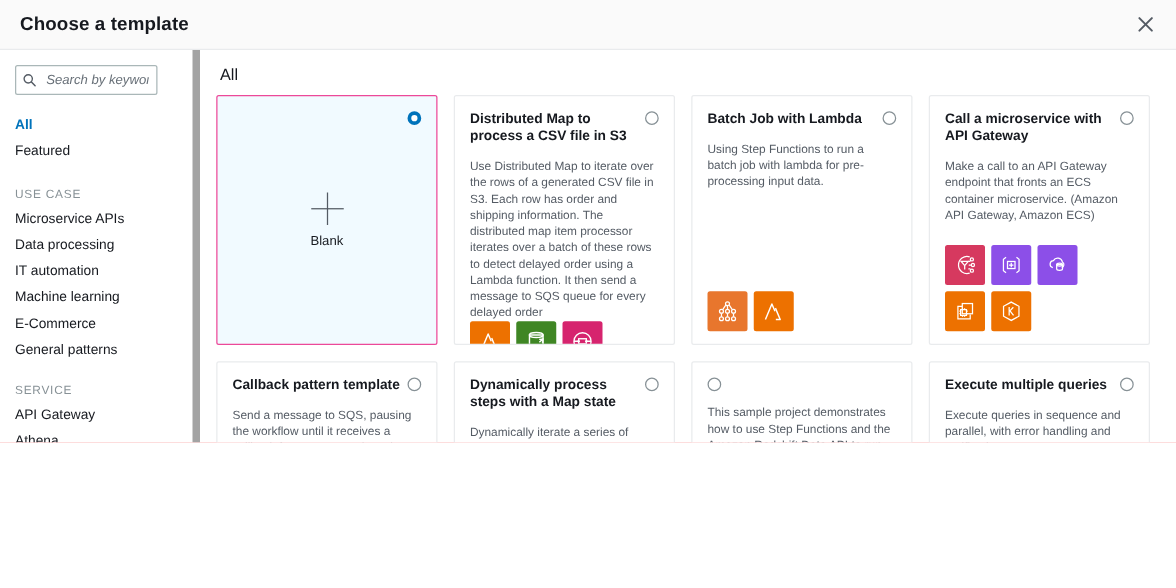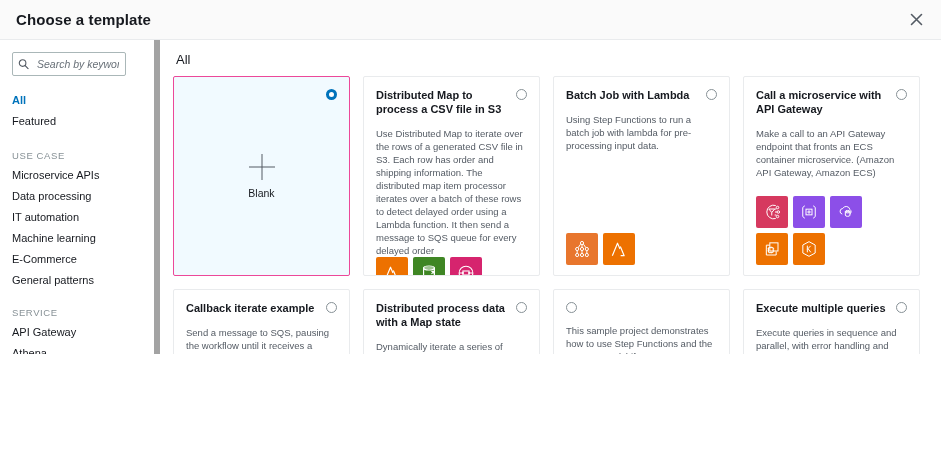--- a/index.html
+++ b/index.html
@@ -268,30 +268,30 @@
               <svg width="20" height="20" viewBox="0 0 24 24" fill="none" stroke="#fff" stroke-width="1.2">
                 <path d="M12 3.2 L19.4 7.2 v9.6 L12 20.8 L4.6 16.8 V7.2 z"></path>
                 <path d="M10 8 v8 M10 12.3 L14 8.2 M10.8 11.6 L14.2 16"></path>
               </svg>
             </span>
           </div>
         </div>
 
         <div class="card">
           <div class="card-head">
-            <span class="card-title">Callback iterate example</span>
+            <span class="card-title">Callback pattern template</span>
             <span class="radio"></span>
           </div>
           <div class="card-desc">Send a message to SQS, pausing the workflow until it receives a callback from an external service (in this case Lambda) with success or failure (Amazon SQS, Amazon SNS, AWS Lambda)</div>
           <div class="card-icons"></div>
         </div>
 
         <div class="card">
           <div class="card-head">
-            <span class="card-title">Distributed process data with a Map state</span>
+            <span class="card-title">Dynamically process steps with a Map state</span>
             <span class="radio"></span>
           </div>
           <div class="card-desc">Dynamically iterate a series of steps by passing an array to a Map state (AWS Lambda, Amazon SQS, Amazon SNS, Amazon DynamoDB).</div>
           <div class="card-icons"></div>
         </div>
 
         <div class="card">
           <div class="card-head">
             <span class="radio"></span>
           </div>

